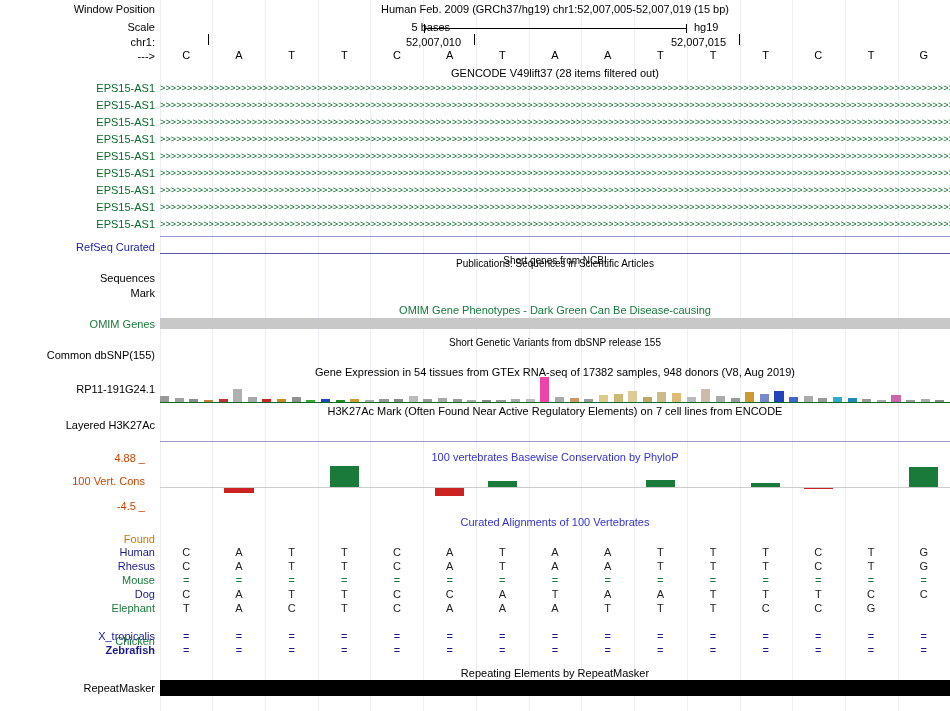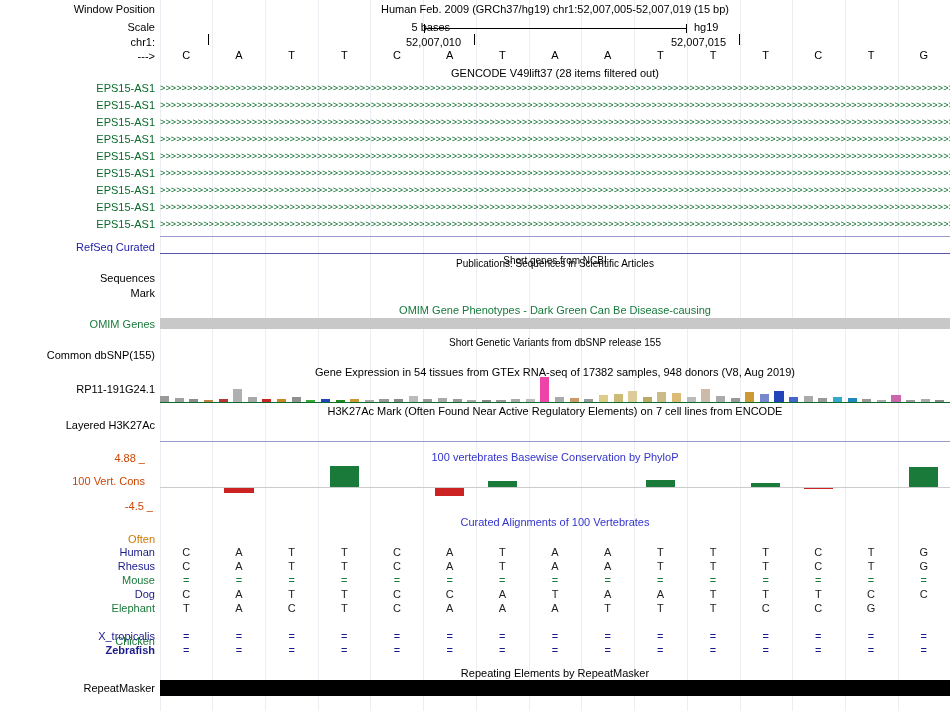--- a/index.html
+++ b/index.html
@@ -195,36 +195,36 @@
       <div class="gtex-bar" style="left: 775.37px; width: 9.07px; height: 1.9px; background: rgb(136, 136, 136);"></div>
     </div>
   <div class="greenline" style="top:402px;"></div>
 
   <div class="center-title dark" style="top:405px;">H3K27Ac Mark (Often Found Near Active Regulatory Elements) on 7 cell lines from ENCODE</div>
   <div class="lbl" style="left:0;top:419px;width:155px;">Layered H3K27Ac</div>
   <div class="hr" style="top:441px;"></div>
 
   <div class="center-title blue-title" style="top:451px;">100 vertebrates Basewise Conservation by PhyloP</div>
   <div class="lbl" style="left:0;top:452px;width:145px;color:#cc4400;">4.88 _</div>
-  <div class="lbl" style="left:8px;top:500px;width:145px;color:#cc4400;">-4.5 _</div>
+  <div class="lbl" style="left:0;top:500px;width:145px;color:#cc4400;">-4.5 _</div>
   <div class="lbl" style="left:0;top:475px;width:145px;color:#cc4400;">100 Vert. Cons</div>
   <div id="cons-chart" style="position:absolute;left:160px;top:458px;width:790px;height:52px;">
       <div style="position: absolute; left: 64.2533px; width: 29.5px; top: 29px; height: 6.1px; background: rgb(204, 34, 34);"></div>
       <div style="position: absolute; left: 169.587px; width: 29.5px; top: 7.60656px; height: 21.4px; background: rgb(26, 122, 58);"></div>
       <div style="position: absolute; left: 274.92px; width: 29.5px; top: 29px; height: 9.2px; background: rgb(204, 34, 34);"></div>
       <div style="position: absolute; left: 327.587px; width: 29.5px; top: 23.0574px; height: 5.9px; background: rgb(26, 122, 58);"></div>
       <div style="position: absolute; left: 485.587px; width: 29.5px; top: 21.8689px; height: 7.1px; background: rgb(26, 122, 58);"></div>
       <div style="position: absolute; left: 590.92px; width: 29.5px; top: 25.4344px; height: 3.6px; background: rgb(26, 122, 58);"></div>
       <div style="position: absolute; left: 643.587px; width: 29.5px; top: 29px; height: 1.5px; background: rgb(204, 34, 34);"></div>
       <div style="position: absolute; left: 748.92px; width: 29.5px; top: 8.79508px; height: 20.2px; background: rgb(26, 122, 58);"></div>
     </div>
   <div style="position:absolute;left:160px;top:487px;width:790px;height:1px;background:#cccccc;"></div>
 
   <div class="center-title blue-title" style="top:516px;">Curated Alignments of 100 Vertebrates</div>
-  <div class="lbl" style="left:0;top:533px;width:155px;color:#cc7700;">Often</div>
+  <div class="lbl" style="left:0;top:533px;width:155px;color:#cc7700;">Found</div>
   <div id="multiz-rows">
       <div class="lbl" style="left: 0px; top: 546px; width: 155px; color: rgb(26, 26, 140);">Human</div>
       <div class="base" style="left: 176.333px; top: 546px; color: rgb(34, 34, 34);">C</div>
       <div class="base" style="left: 229px; top: 546px; color: rgb(34, 34, 34);">A</div>
       <div class="base" style="left: 281.667px; top: 546px; color: rgb(34, 34, 34);">T</div>
       <div class="base" style="left: 334.333px; top: 546px; color: rgb(34, 34, 34);">T</div>
       <div class="base" style="left: 387px; top: 546px; color: rgb(34, 34, 34);">C</div>
       <div class="base" style="left: 439.667px; top: 546px; color: rgb(34, 34, 34);">A</div>
       <div class="base" style="left: 492.333px; top: 546px; color: rgb(34, 34, 34);">T</div>
       <div class="base" style="left: 545px; top: 546px; color: rgb(34, 34, 34);">A</div>

